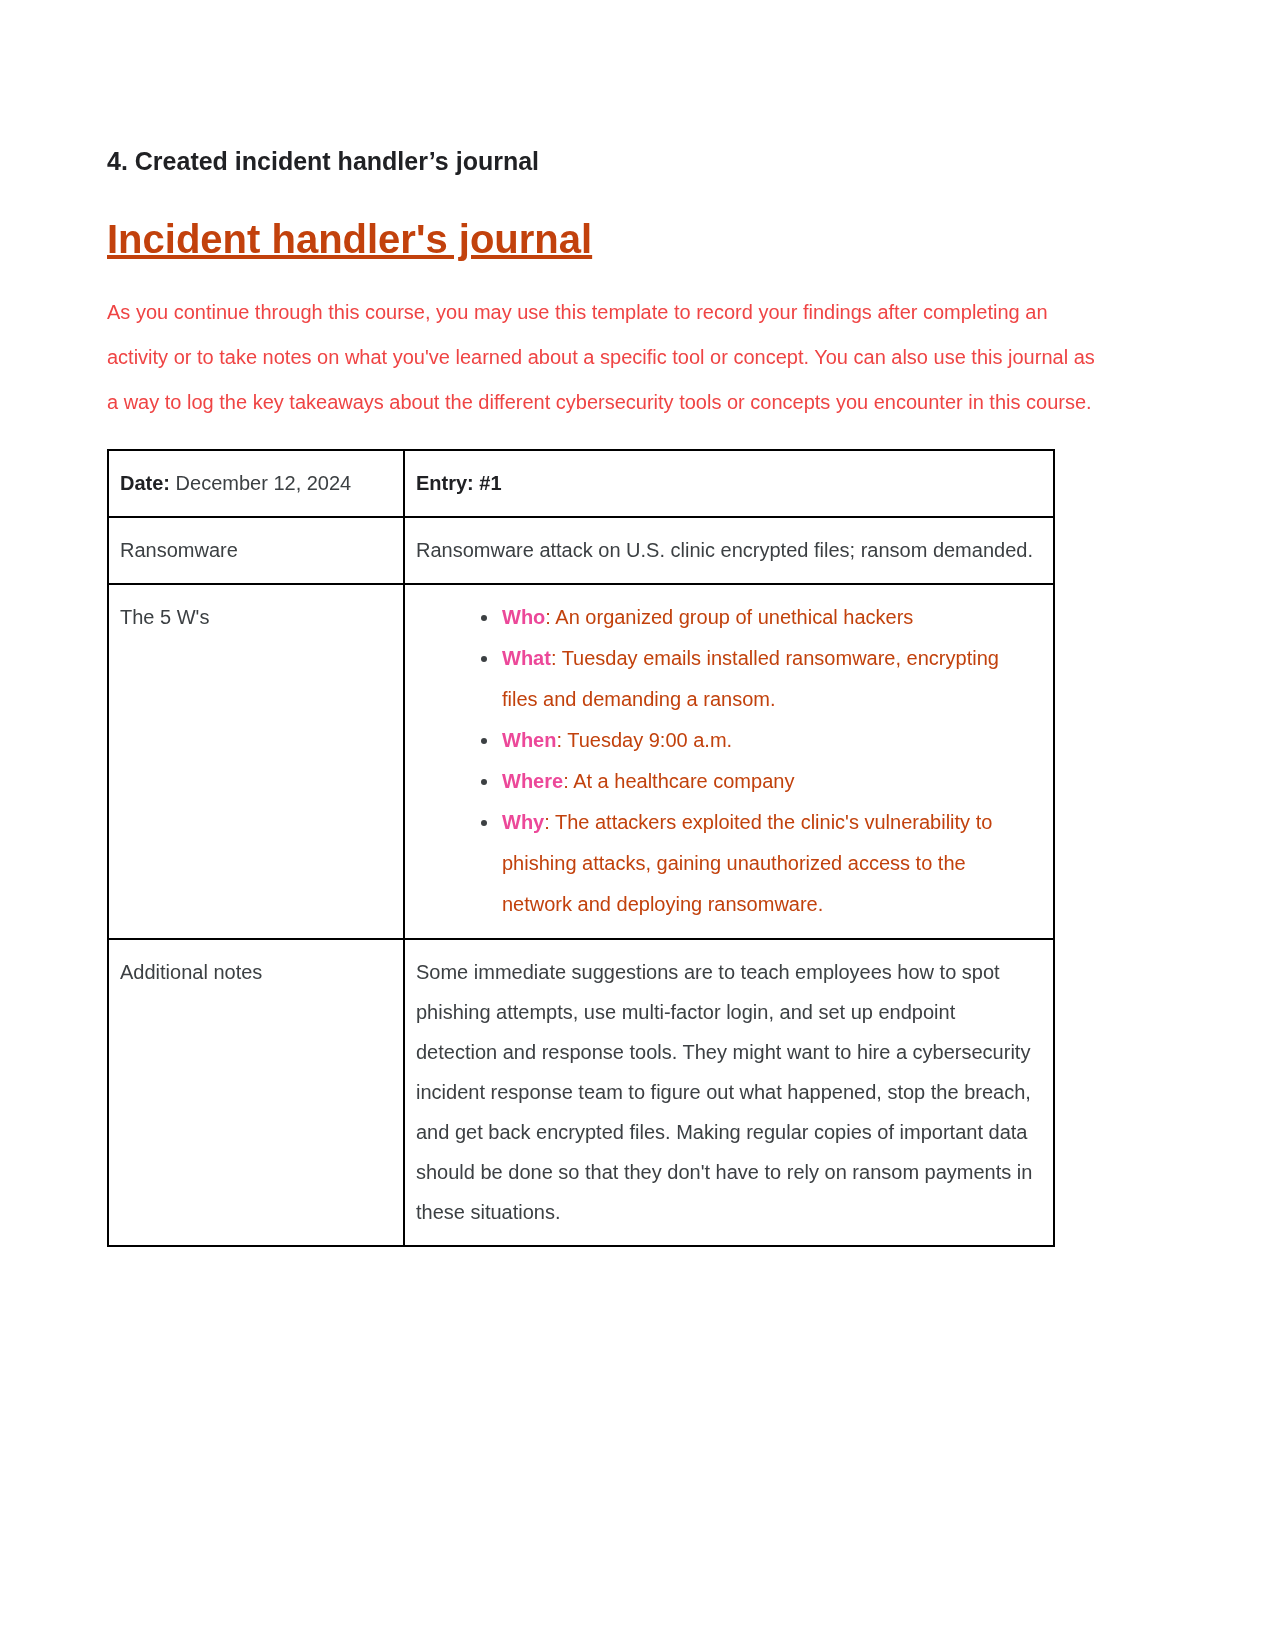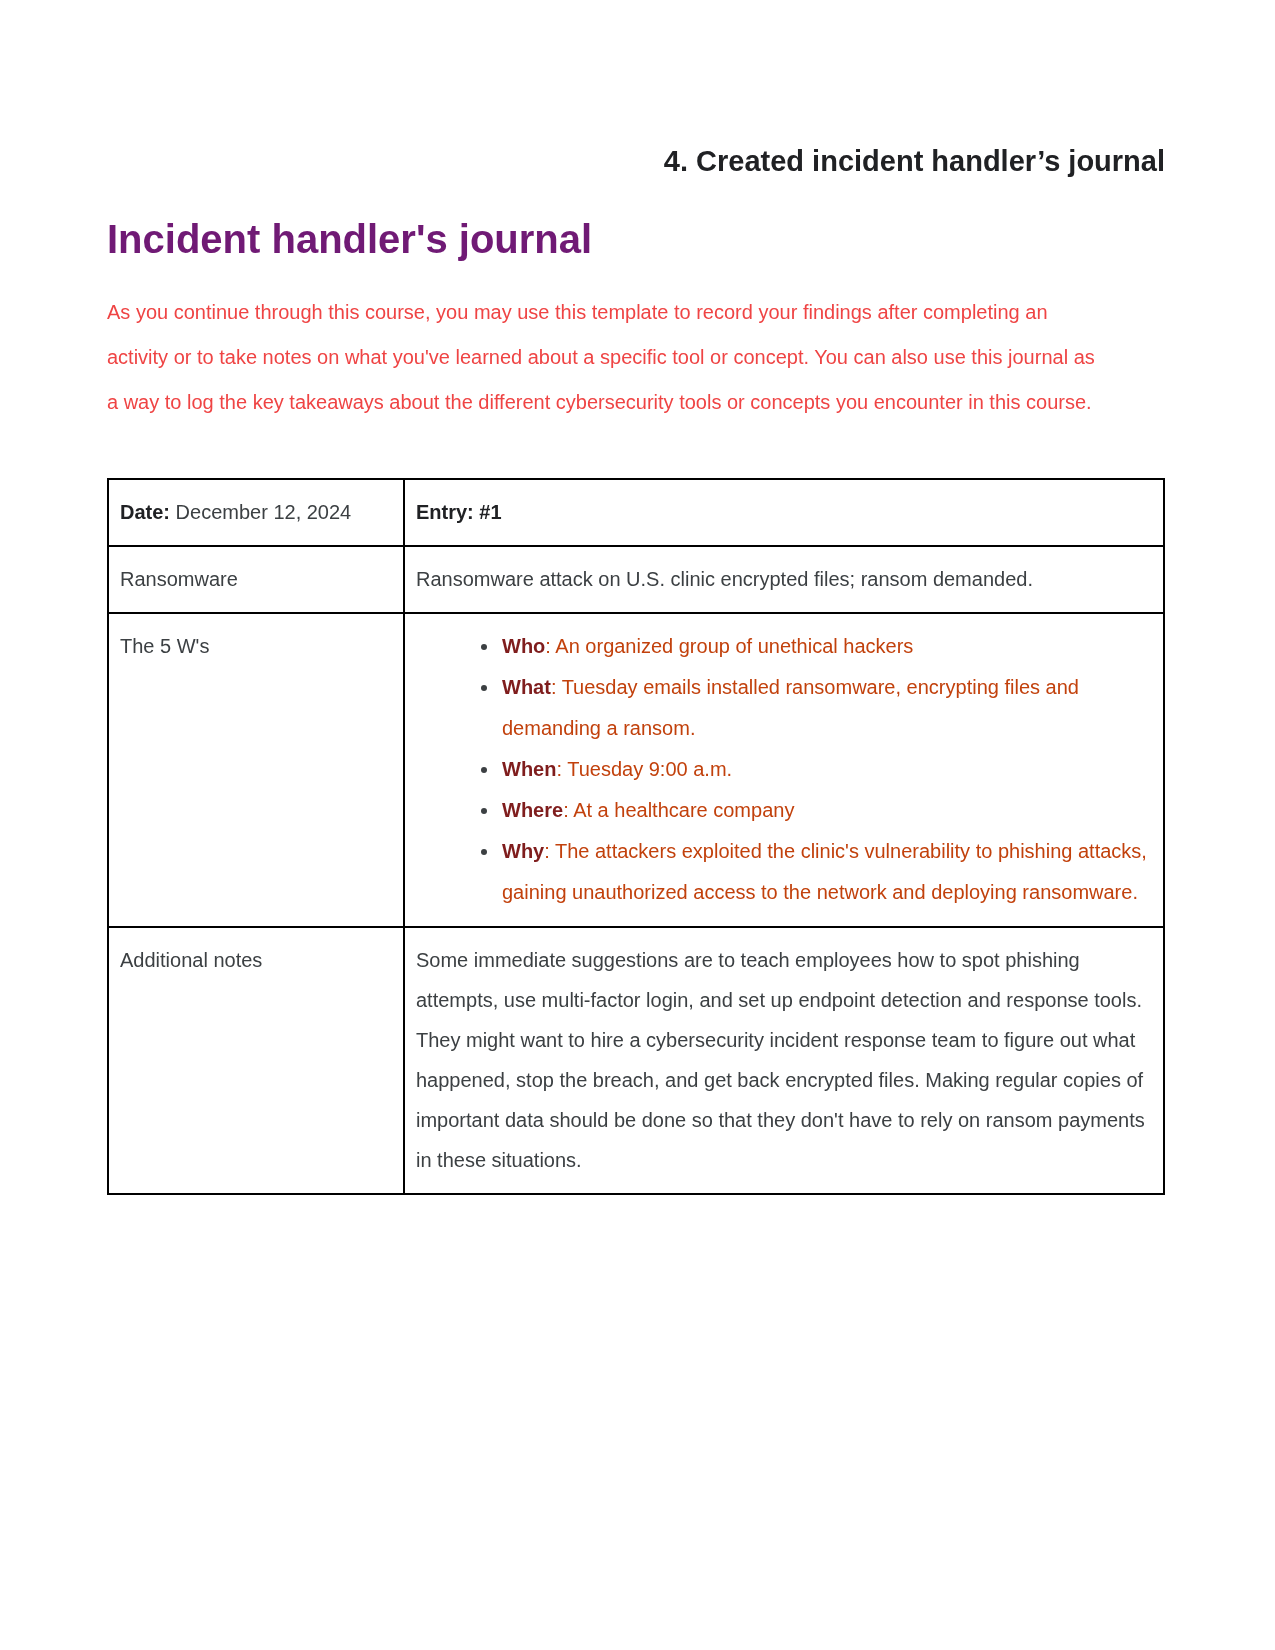--- a/index.html
+++ b/index.html
@@ -9,50 +9,51 @@
     position: relative;
     width: 1275px;
     height: 1650px;
     background: #ffffff;
     overflow: hidden;
   }
   .content {
     padding: 141px 110px 0 107px;
   }
   .doc-title {
-    text-align: right;
-    font-size: 29px;
+    text-align: left;
+    font-size: 25px;
     font-weight: 700;
     color: #202124;
     line-height: 40px;
   }
   .doc-heading {
     margin-top: 34px;
     font-size: 40px;
     font-weight: 700;
-    color: #701a75;
+    color: #c2410c;
     line-height: 48px;
+    text-decoration: underline;
   }
   .section-heading {
     margin-top: 49px;
     font-size: 23px;
     font-weight: 700;
     color: #34a853;
     line-height: 28px;
   }
   .intro {
     margin-top: 27px;
     width: 990px;
     font-size: 20px;
     line-height: 45px;
     color: #ef4444;
   }
   table.journal {
-    margin-top: 53px;
-    width: 1058px;
+    margin-top: 24px;
+    width: 948px;
     border-collapse: collapse;
     table-layout: fixed;
   }
   col.col-label { width: 296px; }
   table.journal td {
     border: 2px solid #000000;
     vertical-align: top;
     padding: 12px 14px 13px 11px;
     font-size: 20px;
     line-height: 40px;
@@ -64,21 +65,21 @@
     list-style: disc;
     padding-left: 84px;
     margin: 0;
   }
   ul.ws li {
     line-height: 41px;
     color: #3c4043;
     padding-left: 2px;
   }
   ul.ws li::marker { color: #3c4043; }
-  .term { font-weight: 700; color: #7f1d1d; }
+  .term { font-weight: 700; color: #ec4899; }
   td.notes-cell { line-height: 42px; }
 </style>
 </head>
 <body>
 
 <div class="page">
   <div class="content">
 
     <div class="doc-title">4. Created incident handler’s journal</div>
 

